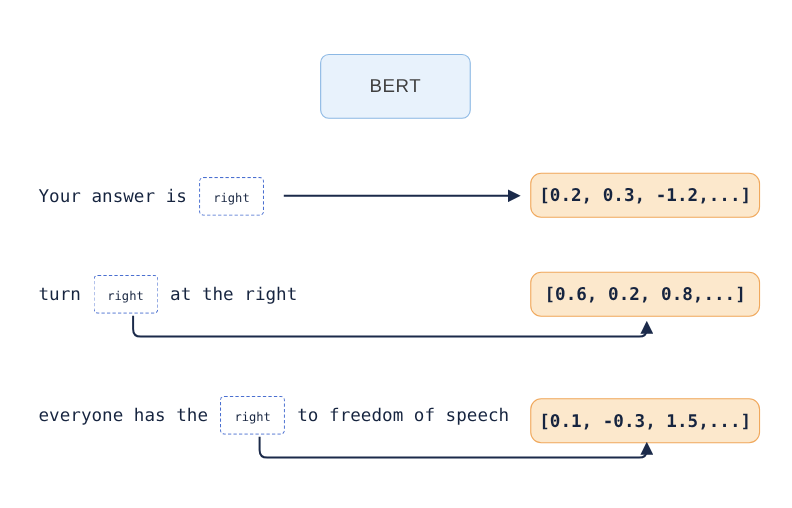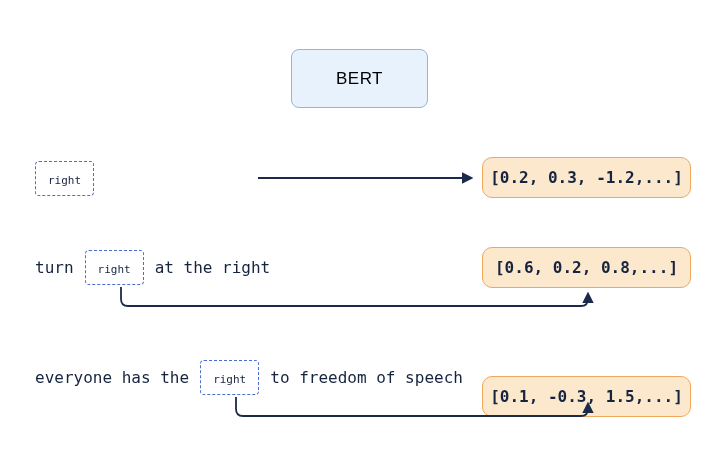--- a/index.html
+++ b/index.html
@@ -29,21 +29,21 @@
     border-radius: 8px;
     display: flex;
     align-items: center;
     justify-content: center;
     box-sizing: border-box;
   }
   .bert-label {
     font-family: "Liberation Sans", sans-serif;
     font-size: 17px;
     font-weight: 500;
-    color: #000000;
+    color: #404040;
     letter-spacing: 0.5px;
   }
 
   
   .sentence-row {
     position: absolute;
     left: 35px;
     height: 40px;
     display: flex;
     align-items: center;
@@ -84,21 +84,21 @@
     border: 1.5px solid #f0a85c;
     border-radius: 10px;
     display: flex;
     align-items: center;
     justify-content: center;
     padding: 0 0;
     box-sizing: border-box;
   }
   .emb-1 { top: 157px; }
   .emb-2 { top: 247px; }
-  .emb-3 { top: 376px; }
+  .emb-3 { top: 362px; }
   .embedding-value {
     font-size: 16px;
     font-weight: bold;
     color: #16243f;
     white-space: nowrap;
   }
 
   
   .arrows-overlay {
     position: absolute;
@@ -112,20 +112,21 @@
 </head>
 <body>
 
 <div class="canvas">
 
   <div class="bert-box">
     <span class="bert-label">BERT</span>
   </div>
 
   <div class="sentence-row row-1">
+    <span class="sentence-text">Your answer is</span>
     <span class="token-box">
       <span class="token-label">right</span>
     </span>
 
   </div>
   <div class="embedding-box emb-1">
     <span class="embedding-value">[0.2, 0.3, -1.2,...]</span>
   </div>
 
   <div class="sentence-row row-2">

